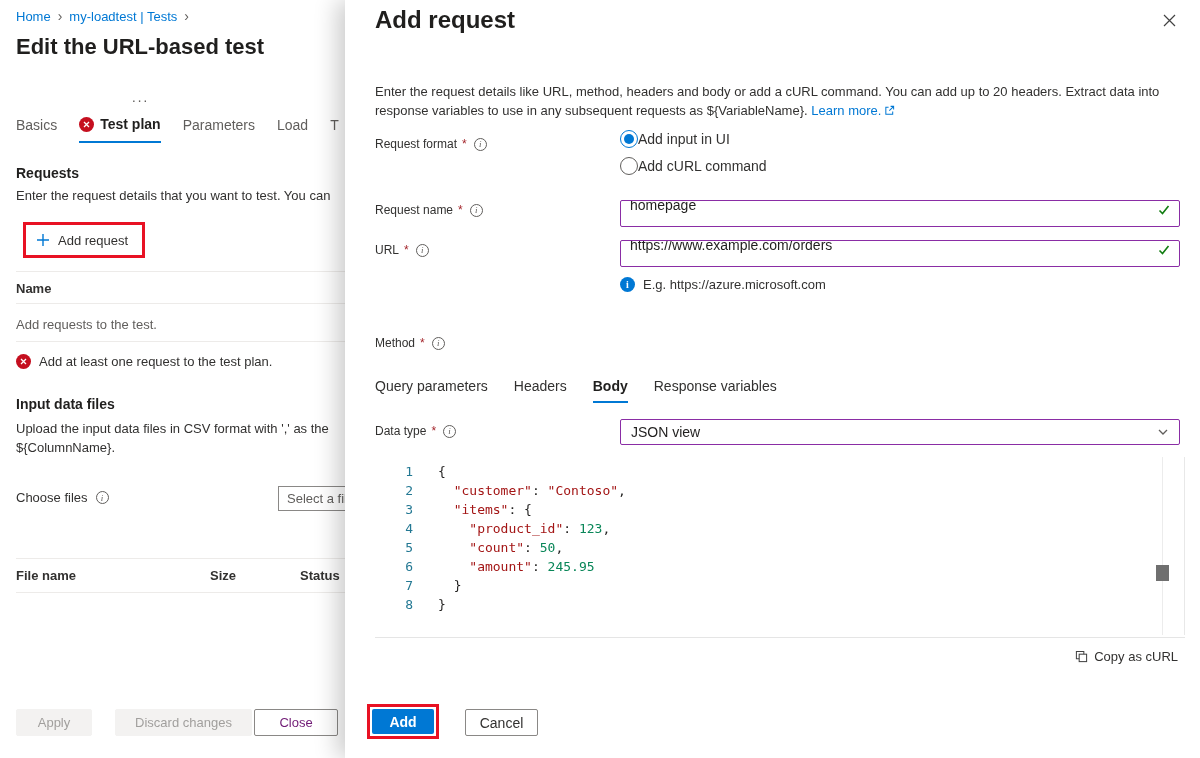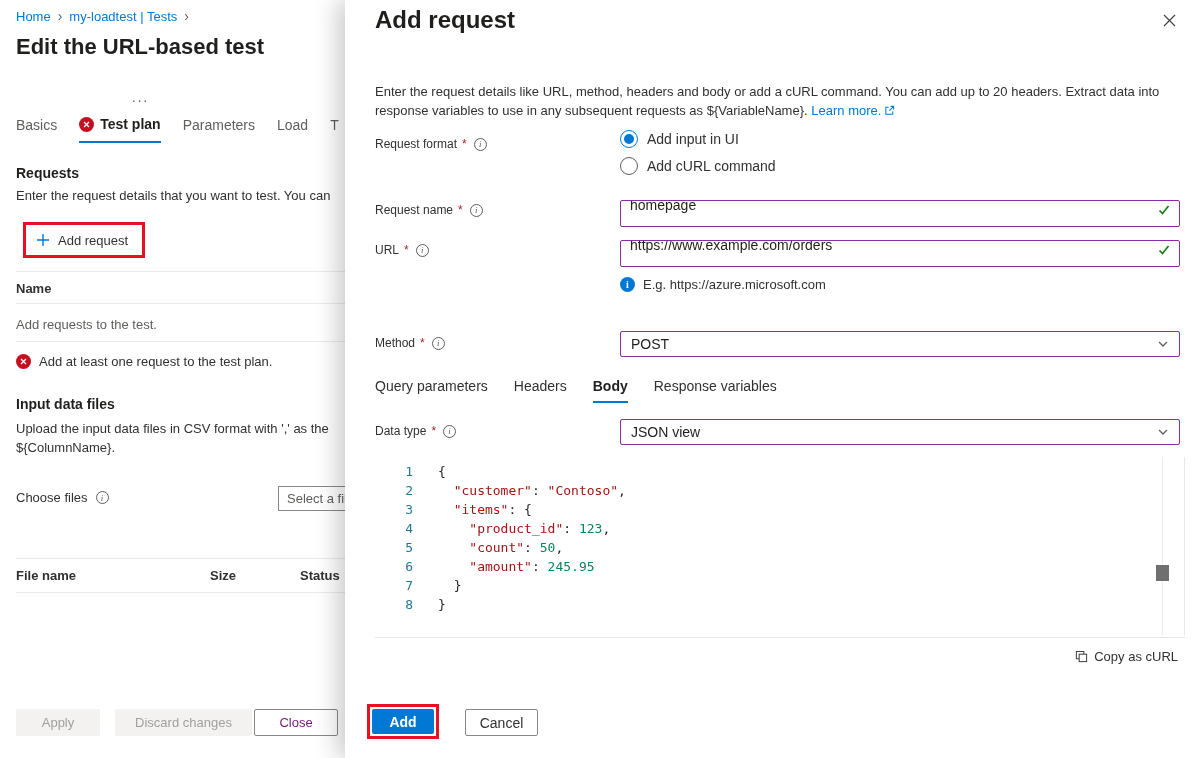--- a/index.html
+++ b/index.html
@@ -55,21 +55,21 @@
   .ext-icon { margin-left:3px; vertical-align:-1px; }
 
   .f-label { position:absolute; left:30px; display:flex; align-items:center; gap:5px; font-size:12px; color:#323130; }
   .req { color:#a4262c; }
   .info-o { width:13px; height:13px; border-radius:50%; border:1px solid #605e5c; color:#605e5c; display:inline-flex; align-items:center; justify-content:center; flex:none; margin-left:2px; }
   .info-o::after { content:"i"; font-size:9px; font-family:"Liberation Serif", serif; font-style:italic; }
   .info-filled { width:15px; height:15px; border-radius:50%; background:#0078d4; color:#fff; display:inline-flex; align-items:center; justify-content:center; flex:none; }
   .info-filled::after { content:"i"; font-size:10px; font-weight:700; font-family:"Liberation Serif", serif; }
 
   .radio-group { position:absolute; left:275px; top:130px; display:flex; flex-direction:column; gap:9px; }
-  .radio-row { display:flex; align-items:center; gap:9px; cursor:pointer; font-size:14px; }
+  .radio-row { display:flex; align-items:center; gap:0; cursor:pointer; font-size:14px; }
   .radio { width:18px; height:18px; border:1px solid #605e5c; border-radius:50%; position:relative; flex:none; background:#fff; }
   .radio.selected { border-color:#0078d4; }
   .radio.selected::after { content:""; position:absolute; inset:3px; border-radius:50%; background:#0078d4; }
 
   .input-wrap { position:absolute; left:275px; width:560px; height:27px; }
   .input-wrap input { width:100%; height:100%; border:1px solid #8a2da5; border-radius:2px; padding:0 30px 16px 9px; font-size:14px; color:#201f1e; font-family:"Liberation Sans", sans-serif; outline:none; }
   .check { position:absolute; right:9px; top:6px; line-height:0; }
 
   .hint-row { position:absolute; left:275px; top:277px; display:flex; align-items:center; gap:8px; font-size:13px; color:#323130; }
 
@@ -171,21 +171,21 @@
     <div class="file-picker">
       <span>Select a fil</span>
     </div>
 
     <div class="hr" style="top:558px"></div>
     <div class="fh" style="left:16px">File name</div>
     <div class="fh" style="left:210px">Size</div>
     <div class="fh" style="left:300px">Status</div>
     <div class="hr" style="top:592px"></div>
 
-    <div class="pg-btn disabled" style="left:16px; width:84px">Apply</div>
+    <div class="pg-btn disabled" style="left:16px; width:76px">Apply</div>
     <div class="pg-btn disabled" style="left:115px; width:137px">Discard changes</div>
     <div class="pg-btn btn-close-page">Close</div>
   </div>
 
   <div class="panel">
 
     <div class="p-title">Add request</div>
     <div class="p-close">
       <svg width="13" height="13" viewBox="0 0 13 13">
           <path d="M1 1l11 11M12 1L1 12" stroke="#424242" stroke-width="1.2"></path>
@@ -245,26 +245,20 @@
     </div>
     <div class="hint-row">
       <span class="info-filled"></span>
       <span>E.g. https://azure.microsoft.com</span>
     </div>
 
     <div class="f-label" style="top:336px">
       <span>Method</span>
       <span class="req">*</span>
       <span class="info-o"></span>
-    </div>
-    <div class="select" style="top:331px">
-      <span>POST</span>
-      <svg width="12" height="12" viewBox="0 0 12 12">
-          <path d="M2 4l4 4 4-4" fill="none" stroke="#605e5c" stroke-width="1.3"></path>
-        </svg>
     </div>
 
     <div class="p-tabs">
       <div class="p-tab">Query parameters</div>
       <div class="p-tab">Headers</div>
       <div class="p-tab active">Body</div>
       <div class="p-tab">Response variables</div>
     </div>
 
     <div class="f-label" style="top:424px">

